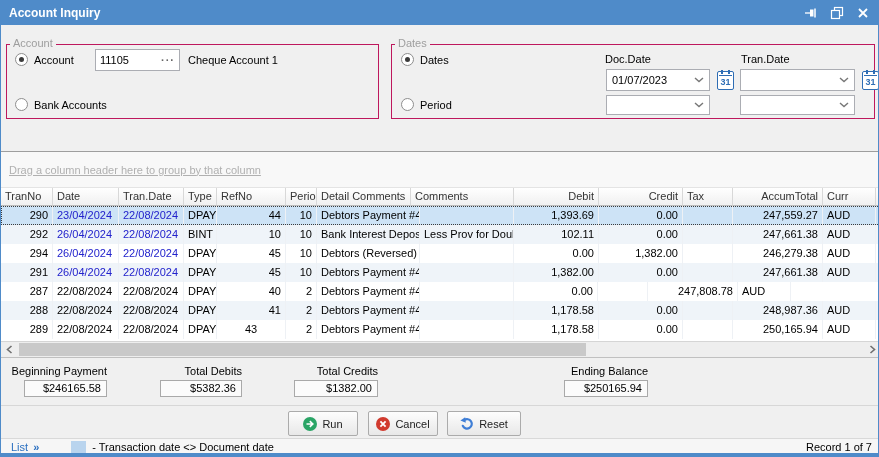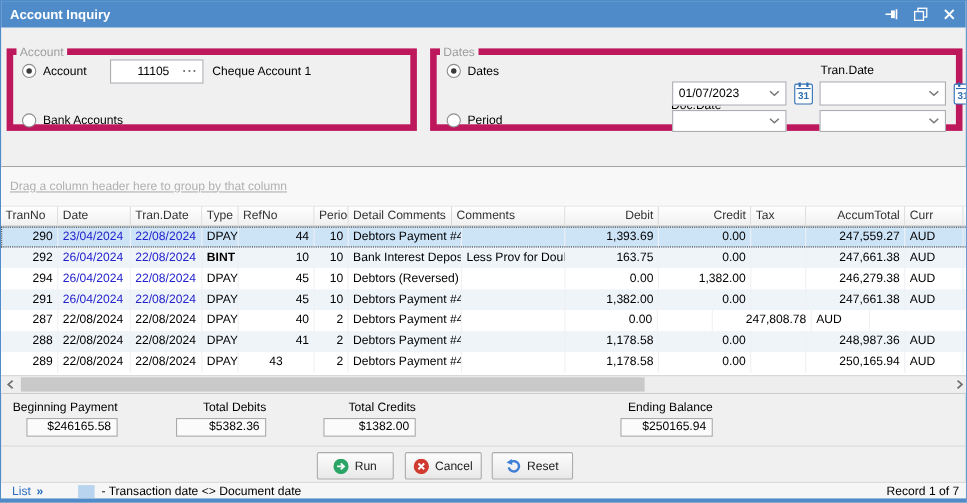--- a/index.html
+++ b/index.html
@@ -9,30 +9,30 @@
     border:1px solid #4f8bc9; border-bottom:4px solid #4f8bc9;
     font-size:11px; color:#000; overflow:hidden;
   }
   
   .titlebar{position:absolute;left:0;top:0;width:100%;height:24px;background:#4f8bc9;
     display:flex;align-items:center;padding:0 8px;}
   .title{color:#fff;font-weight:bold;font-size:12px;}
   .tb-icons{margin-left:auto;display:flex;gap:12px;align-items:center;}
   .tb-btn{width:14px;height:14px;display:inline-flex;align-items:center;justify-content:center;cursor:default;}
   
-  .group{position:absolute;border:6px solid #be185d;background:#f0f0f0;}
+  .group{position:absolute;border:1px solid #be185d;background:#f0f0f0;}
   .group-caption{position:absolute;top:-8px;left:3px;padding:0 3px;color:#9e9e9e;background:#f0f0f0;line-height:13px;}
   .account-group{left:5px;top:43px;width:373px;height:75px;}
   .dates-group{left:390px;top:43px;width:484px;height:75px;}
   .radio{position:absolute;width:13px;height:13px;border:1px solid #8e8e8e;border-radius:50%;background:#fff;}
   .radio.checked::after{content:"";position:absolute;left:3px;top:3px;width:5px;height:5px;border-radius:50%;background:#3b3b3b;}
   .flabel{position:absolute;white-space:nowrap;}
   .acc-input{position:absolute;left:88px;top:4px;width:85px;height:22px;background:#fff;
     border:1px solid #abadb3;display:flex;align-items:center;padding:0 4px;}
-  .acc-input .val{flex:1;margin-left:20px;}
+  .acc-input .val{flex:1;}
   .ellipsis{color:#666;font-weight:bold;letter-spacing:1px;padding-left:2px;cursor:default;}
   .combo{position:absolute;background:#fff;border:1px solid #abadb3;display:flex;align-items:center;padding:0 5px;}
   .combo .val{flex:1;white-space:nowrap;overflow:hidden;}
   .cal{position:absolute;width:17px;height:19px;border:1px solid #2e6db4;border-radius:2px;background:#fff;}
   .cal::before,.cal::after{content:"";position:absolute;top:-2px;width:2px;height:4px;background:#2e6db4;}
   .cal::before{left:3px;} .cal::after{right:3px;}
   .cal .bar{position:absolute;top:3px;left:1px;right:1px;height:1px;background:#2e6db4;}
   .cal .day{position:absolute;left:0;right:0;bottom:1px;text-align:center;font-size:9px;font-weight:bold;color:#2e6db4;line-height:11px;}
   
   .grid{position:absolute;left:0;top:150px;width:879px;height:207px;background:#fff;
@@ -122,21 +122,21 @@
     <span class="flabel" style="left:27px;top:54px;">Bank Accounts</span>
   </div>
 
   <div class="group dates-group">
     <span class="group-caption">Dates</span>
     <span class="radio checked" style="left:9px;top:8px;"></span>
     <span class="flabel" style="left:28px;top:9px;">Dates</span>
     <span class="radio" style="left:9px;top:53px;"></span>
     <span class="flabel" style="left:28px;top:54px;">Period</span>
 
-    <span class="flabel" style="left:213px;top:8px;margin-top:32px;">Doc.Date</span>
+    <span class="flabel" style="left:213px;top:8px;">Doc.Date</span>
     <span class="flabel" style="left:349px;top:8px;">Tran.Date</span>
 
     <span class="combo" style="left:214px;top:24px;width:104px;height:22px;">
       <span class="val">01/07/2023</span>
       <svg width="10" height="6" viewBox="0 0 10 6">
           <polyline points="1,1 5,4.6 9,1" fill="none" stroke="#777" stroke-width="1.4"></polyline>
         </svg>
     </span>
     <span class="cal" style="left:325px;top:26px;">
         <span class="bar"></span>
@@ -200,26 +200,26 @@
           <div class="cell ar" style="width: 84px;">0.00</div>
           <div class="cell" style="width: 50px;"></div>
           <div class="cell ar" style="width: 90px;">247,559.27</div>
           <div class="cell" style="width: 53px;">AUD</div>
           <div class="cell fill"></div>
         </div>
         <div class="grow alt">
           <div class="cell ar" style="width: 52px;">292</div>
           <div class="cell dblue" style="width: 66px;">26/04/2024</div>
           <div class="cell dblue" style="width: 65px;">22/08/2024</div>
-          <div class="cell" style="width: 33px; font-weight: bold;">BINT</div>
+          <div class="cell" style="width: 33px;">BINT</div>
           <div class="cell ar" style="width: 69px;">10</div>
           <div class="cell ar" style="width: 31px;">10</div>
           <div class="cell" style="width: 103px;">Bank Interest Depos</div>
           <div class="cell" style="width: 94px;">Less Prov for Doub</div>
-          <div class="cell ar" style="width: 85px;">163.75</div>
+          <div class="cell ar" style="width: 85px;">102.11</div>
           <div class="cell ar" style="width: 84px;">0.00</div>
           <div class="cell" style="width: 50px;"></div>
           <div class="cell ar" style="width: 90px;">247,661.38</div>
           <div class="cell" style="width: 53px;">AUD</div>
           <div class="cell fill"></div>
         </div>
         <div class="grow">
           <div class="cell ar" style="width: 52px;">294</div>
           <div class="cell dblue" style="width: 66px;">26/04/2024</div>
           <div class="cell dblue" style="width: 65px;">22/08/2024</div>

